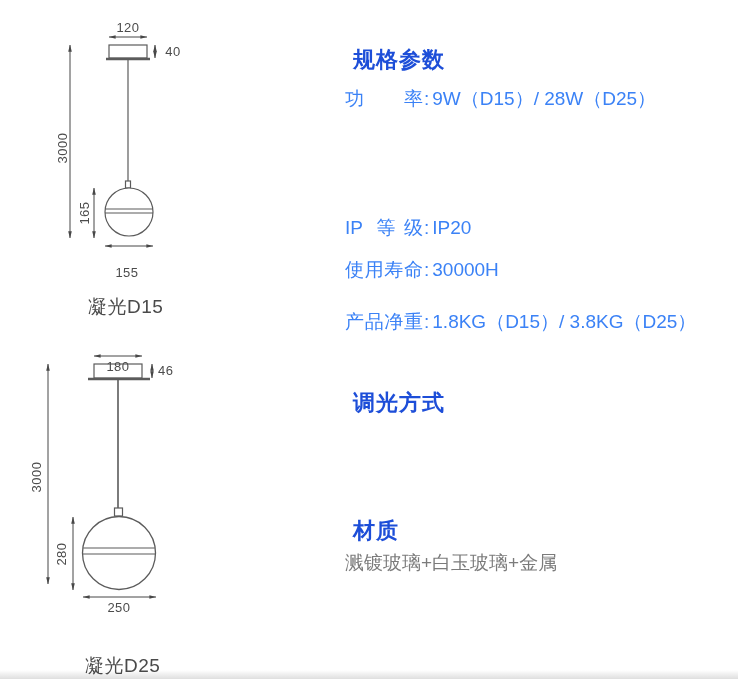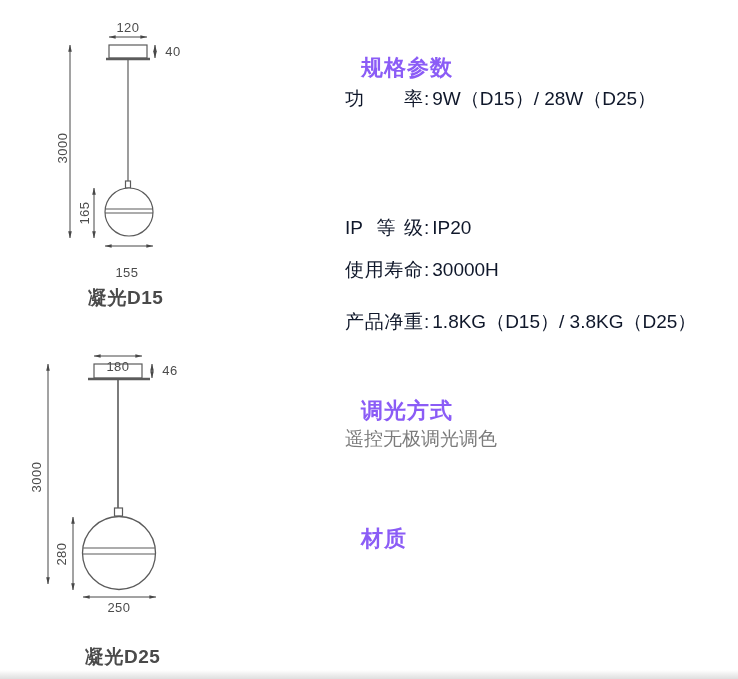--- a/index.html
+++ b/index.html
@@ -15,29 +15,29 @@
   .lampline{fill:none;stroke:#5b5b5b;stroke-width:1.2}
   .fillwhite{fill:#ffffff}
   .flange{stroke:#5b5b5b;stroke-width:2.4;stroke-linecap:butt}
   .dimline{stroke:#474747;stroke-width:1}
   .dim-text{
     position:absolute;font-size:13px;line-height:14px;color:#4c4c4c;
     text-align:center;letter-spacing:0.5px;white-space:nowrap;
   }
   .rot{transform:rotate(-90deg)}
   .model-label{
-    position:absolute;font-size:19px;font-weight:700;color:#4a4a4a;
-    letter-spacing:0.5px;white-space:nowrap;
+    position:absolute;font-size:19px;font-weight:400;color:#4a4a4a;
+    letter-spacing:0.5px;white-space:nowrap;margin-top:9px;
   }
   .right-col{position:absolute;left:345px;top:0;width:388px;height:679px}
   .sec-title{
-    position:absolute;margin:16px;font-size:22px;line-height:24px;font-weight:700;
-    color:#8b5cf6;letter-spacing:1px;white-space:nowrap;
+    position:absolute;margin:8px;font-size:22px;line-height:24px;font-weight:700;
+    color:#1d4ed8;letter-spacing:1px;white-space:nowrap;
   }
-  .spec-row{position:absolute;font-size:19px;line-height:24px;color:#0f172a;white-space:nowrap}
+  .spec-row{position:absolute;font-size:19px;line-height:24px;color:#3b82f6;white-space:nowrap}
   .sl{display:inline-block;width:78px;text-align:justify;text-align-last:justify;vertical-align:top}
   .sep{display:inline-block;padding:0 3px 0 1px}
   .sv{display:inline-block}
   .body-line{position:absolute;font-size:19px;line-height:24px;color:#7b7b7b;white-space:nowrap}
   .bottom-fade{
     position:absolute;left:0;right:0;bottom:0;height:9px;
     background:linear-gradient(to bottom, rgba(0,0,0,0), rgba(0,0,0,0.13));
   }
 </style>
 </head>
@@ -89,21 +89,21 @@
 
     <rect class="lampline fillwhite" x="66" y="24" width="48" height="14"></rect>
     <line class="flange" x1="60" y1="39" x2="122" y2="39"></line>
     <line class="lampline" style="stroke-width:1.6" x1="90" y1="40" x2="90" y2="168"></line>
     <rect class="lampline fillwhite" x="86.5" y="168" width="8" height="8"></rect>
     <circle class="lampline fillwhite" style="stroke-width:1.3" cx="91" cy="213" r="36.5"></circle>
     <line class="lampline" x1="55.3" y1="208" x2="126.7" y2="208"></line>
     <line class="lampline" x1="54.5" y1="214" x2="127.5" y2="214"></line>
   </svg>
   <span class="dim-text" style="left:70px;top:20px;width:40px">180</span>
-  <span class="dim-text" style="left:130px;top:24px;width:24px;text-align:center">46</span>
+  <span class="dim-text" style="left:130px;top:24px;width:24px;text-align:left">46</span>
   <span class="dim-text rot" style="left:-13px;top:130px;width:44px">3000</span>
   <span class="dim-text rot" style="left:12px;top:207px;width:44px">280</span>
   <span class="dim-text" style="left:71px;top:261px;width:40px">250</span>
   <div class="model-label" style="left:57px;top:304px">凝光D25</div>
 </div>
 
 <div class="right-col">
 
   <h2 class="sec-title" style="top:40px">规格参数</h2>
 
@@ -114,18 +114,18 @@
     <span class="sl">IP 等级</span><span class="sep">:</span><span class="sv">IP20</span>
   </div>
   <div class="spec-row" style="top:258px">
     <span class="sl">使用寿命</span><span class="sep">:</span><span class="sv">30000H</span>
   </div>
   <div class="spec-row" style="top:310px">
     <span class="sl">产品净重</span><span class="sep">:</span><span class="sv">1.8KG（D15）/ 3.8KG（D25）</span>
   </div>
 
   <h2 class="sec-title" style="top:383px">调光方式</h2>
-  <div class="body-line" style="top:427px">遥控无极调光调色</div>
 
   <h2 class="sec-title" style="top:511px">材质</h2>
+  <div class="body-line" style="top:551px">溅镀玻璃+白玉玻璃+金属</div>
 </div>
 
 <div class="bottom-fade"></div>
 
 </body></html>

